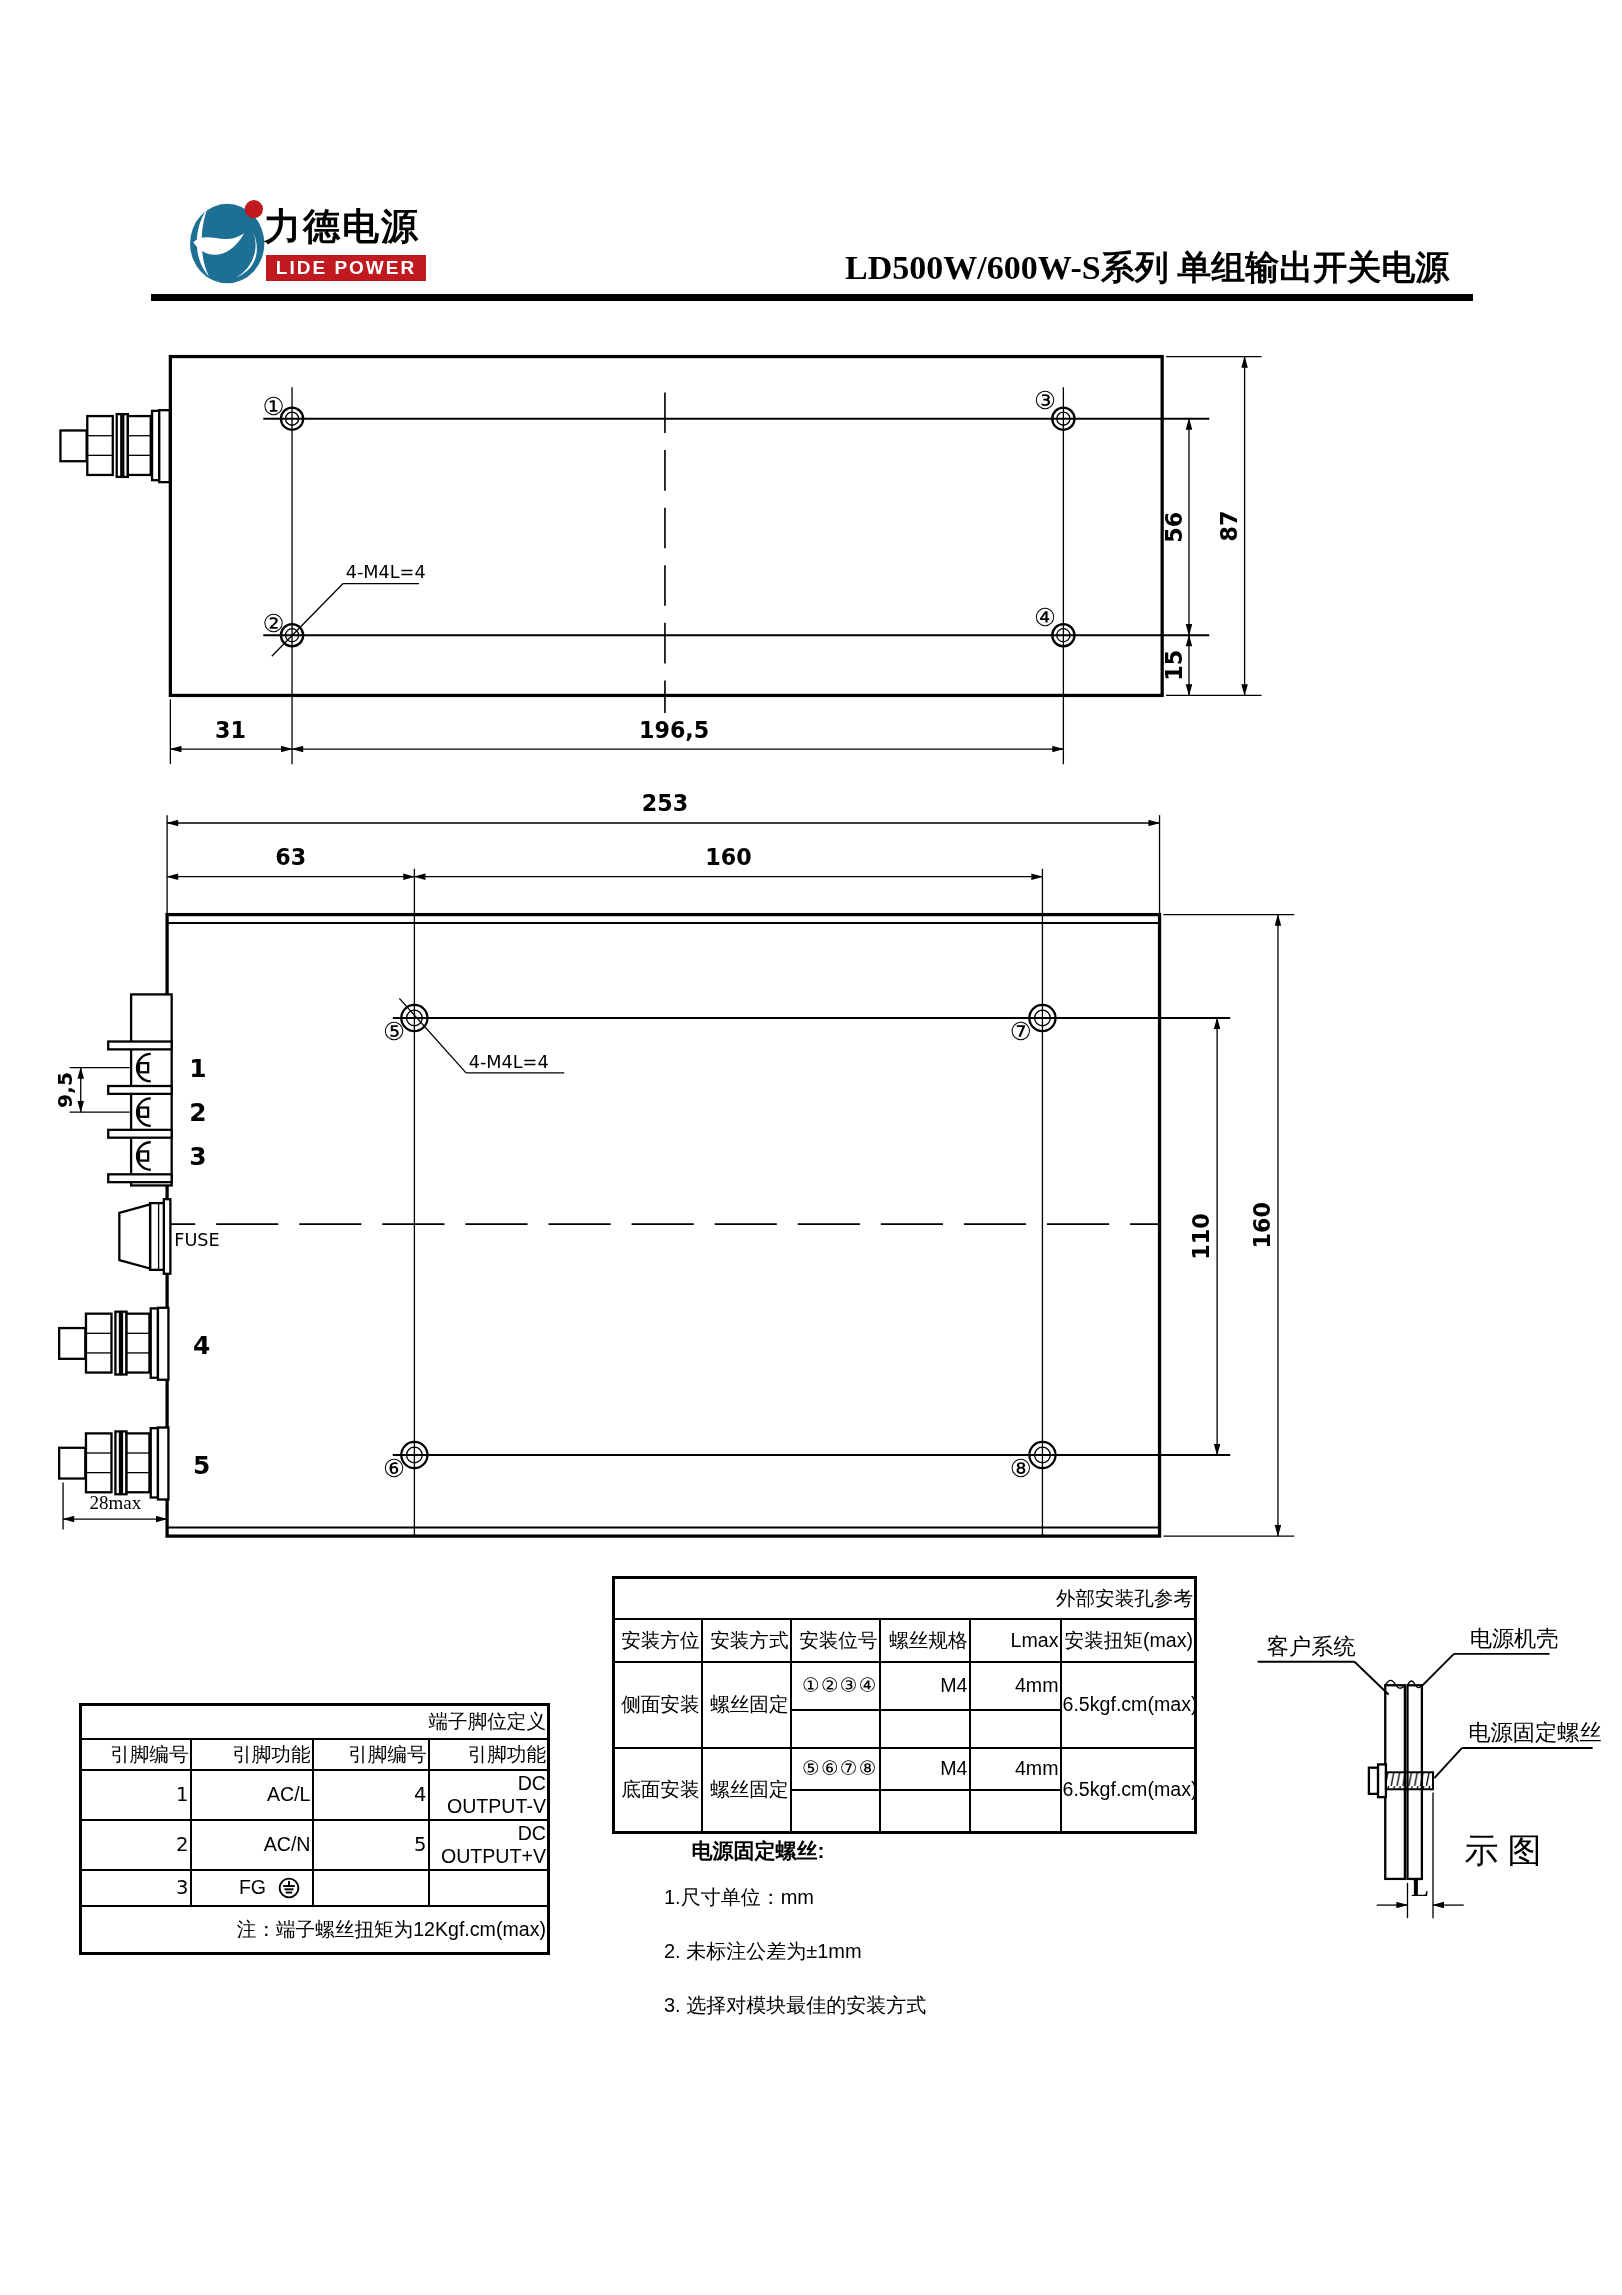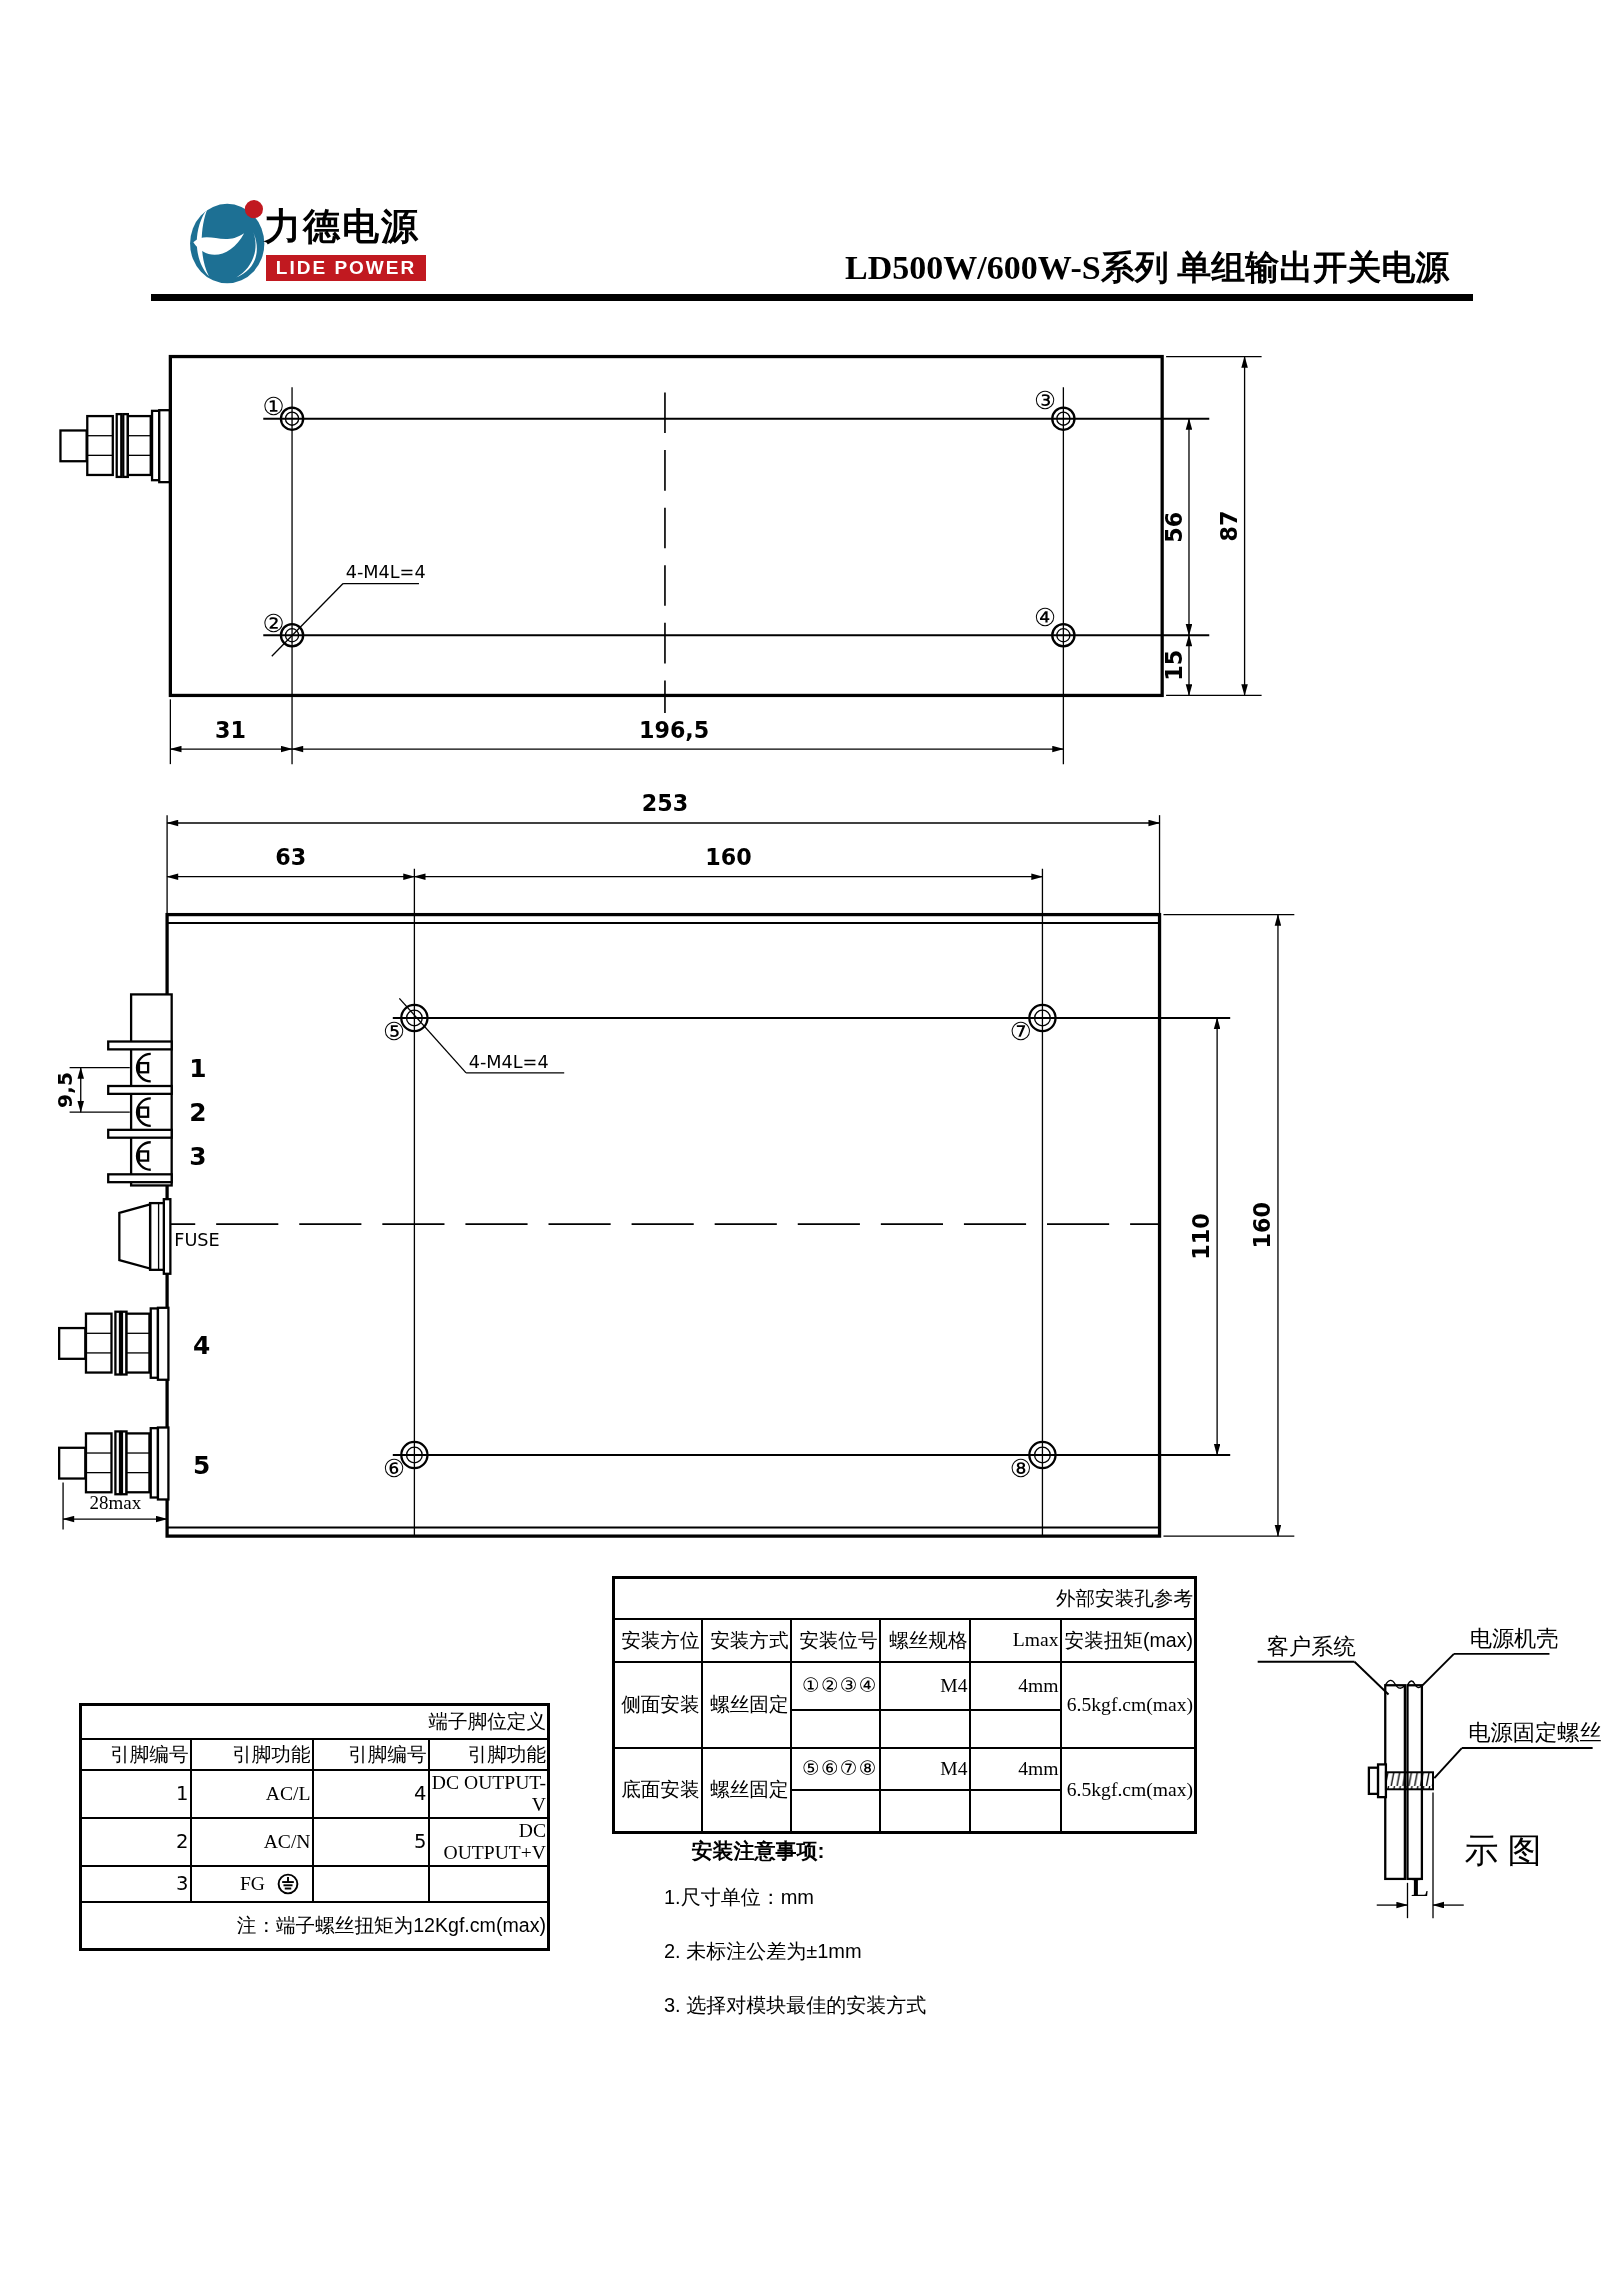--- a/index.html
+++ b/index.html
@@ -37,21 +37,21 @@
   text.cap {font-family:"Liberation Sans",sans-serif;font-size:52px;letter-spacing:14px;}
   text.ldim{font-family:"Liberation Serif",serif;font-weight:bold;font-size:40px;text-anchor:middle;}
 
   
   table.dt{border-collapse:collapse;table-layout:fixed;position:absolute;background:#fff;
            font-family:"Liberation Sans",sans-serif;}
   table.dt td,table.dt th{border:2.6px solid #000;text-align:right;vertical-align:middle;
            font-weight:normal;font-size:19.6px;overflow:hidden;}
   table.dt{border:3.3px solid #000;}
   .ttl{font-size:21px;}
-  .lat{font-family:Liberation Serif, serif;font-size:19.6px;}
+  .lat{font-family:Liberation Sans, sans-serif;font-size:19.6px;}
   .pinnum{font-family:"DejaVu Sans",sans-serif;font-weight:bold;font-size:22px;}
   .circ{font-family:"DejaVu Sans",sans-serif;font-size:23.6px;letter-spacing:1.3px;}
   .notecell{text-align:center;padding-left:14.4px;font-size:19.6px;}
   .fgwrap{display:flex;align-items:center;justify-content:center;gap:12px;margin-left:36px;}
 
   
   .notes{position:absolute;left:664px;top:1831px;width:792px;}
   .notes .nh{margin-left:27.5px;font-weight:bold;font-size:21px;line-height:39px;}
   .notes .ni{font-size:20px;line-height:54px;white-space:nowrap;}
 </style>
@@ -362,20 +362,20 @@
     </tr>
     <tr style="height:43px">
           <td></td>
           <td></td>
           <td></td>
         </tr>
   </tbody>
     </table>
 
   <div class="notes">
-    <div class="nh">安装注意事项:</div>
+    <div class="nh">电源固定螺丝:</div>
     <div class="ni">1.尺寸单位：mm</div>
     <div class="ni">2. 未标注公差为±1mm</div>
     <div class="ni">3. 选择对模块最佳的安装方式</div>
   </div>
 
 </div>
 
 
 </body></html>

